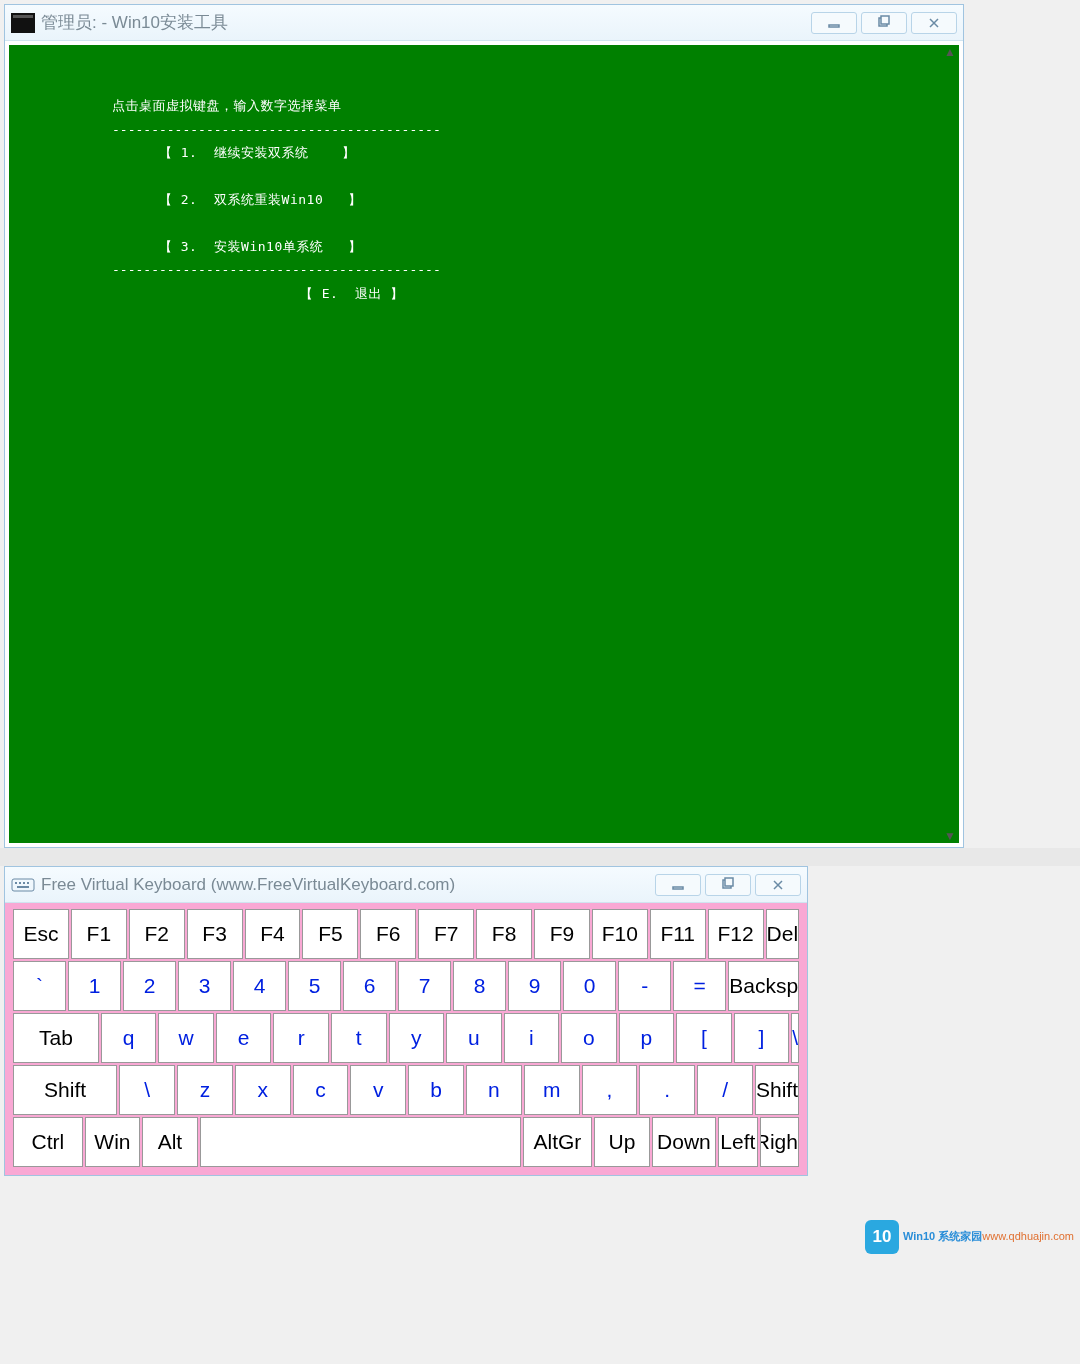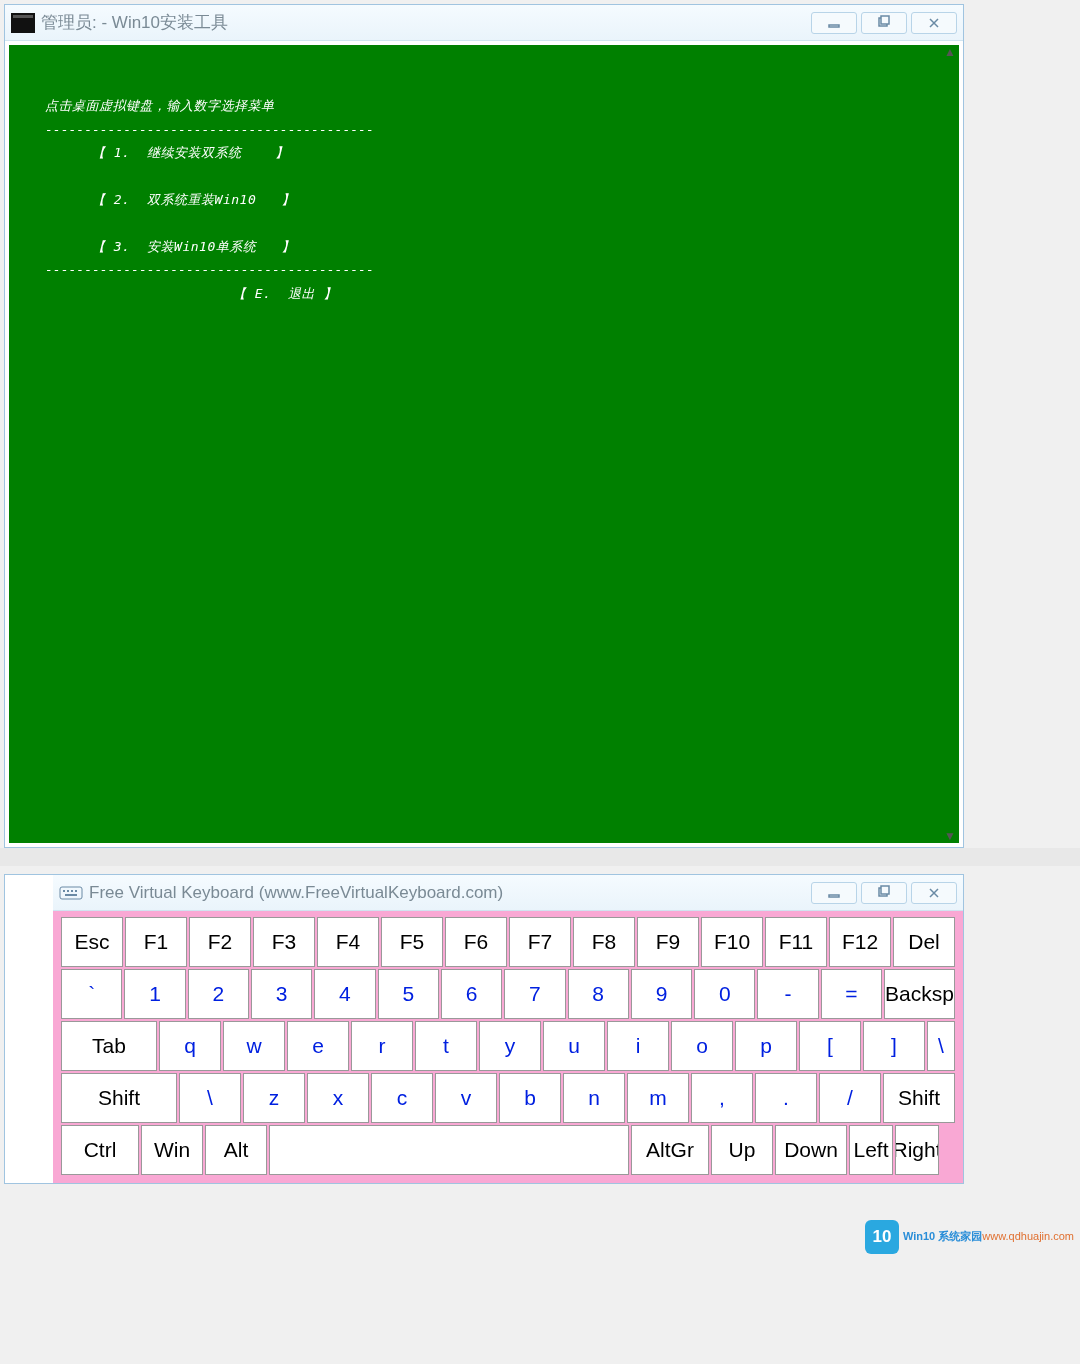--- a/index.html
+++ b/index.html
@@ -64,23 +64,22 @@
       padding: 4px;
     }
     .console-inner {
       background: #008000;
       height: 798px;
       color: #fff;
       font-family: "SimSun", "NSimSun", monospace;
       font-size: 13px;
       line-height: 1.8;
       padding-top: 26px;
-      padding-left: 36px;
+      padding-left: 103px;
       white-space: pre;
-      font-style: italic;
     }
     .console-line { letter-spacing: 0.5px; }
     .console-scroll {
       position: absolute;
       right: 4px;
       top: 4px;
       bottom: 4px;
       width: 18px;
       display: flex;
       flex-direction: column;
@@ -89,23 +88,22 @@
       color: #555;
       font-size: 12px;
     }
     .sep-line { color: #fff; }
 
     
     .spacer { height: 18px; background: #e8e8e8; }
 
     
     #keyboard-window {
-      margin: 8px 4px 0 4px;
-      width: 960px;
-      padding-left: 48px;
+      margin: 0 4px 0 4px;
+      width: 804px;
     }
     .kb-body {
       padding: 6px 8px 8px 8px;
       background: #f9a8d4;
     }
     .kb-row {
       display: flex;
       gap: 2px;
       margin-bottom: 2px;
     }

